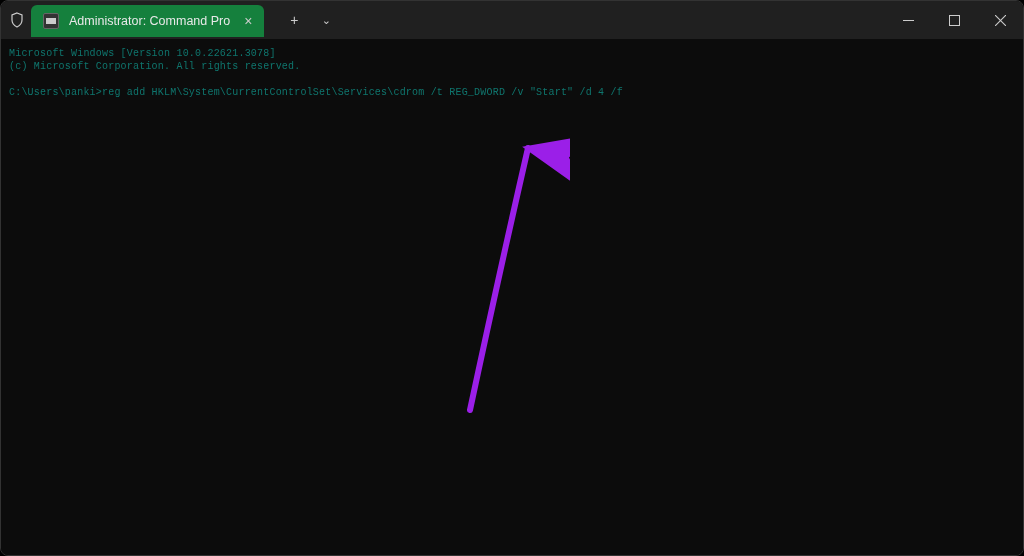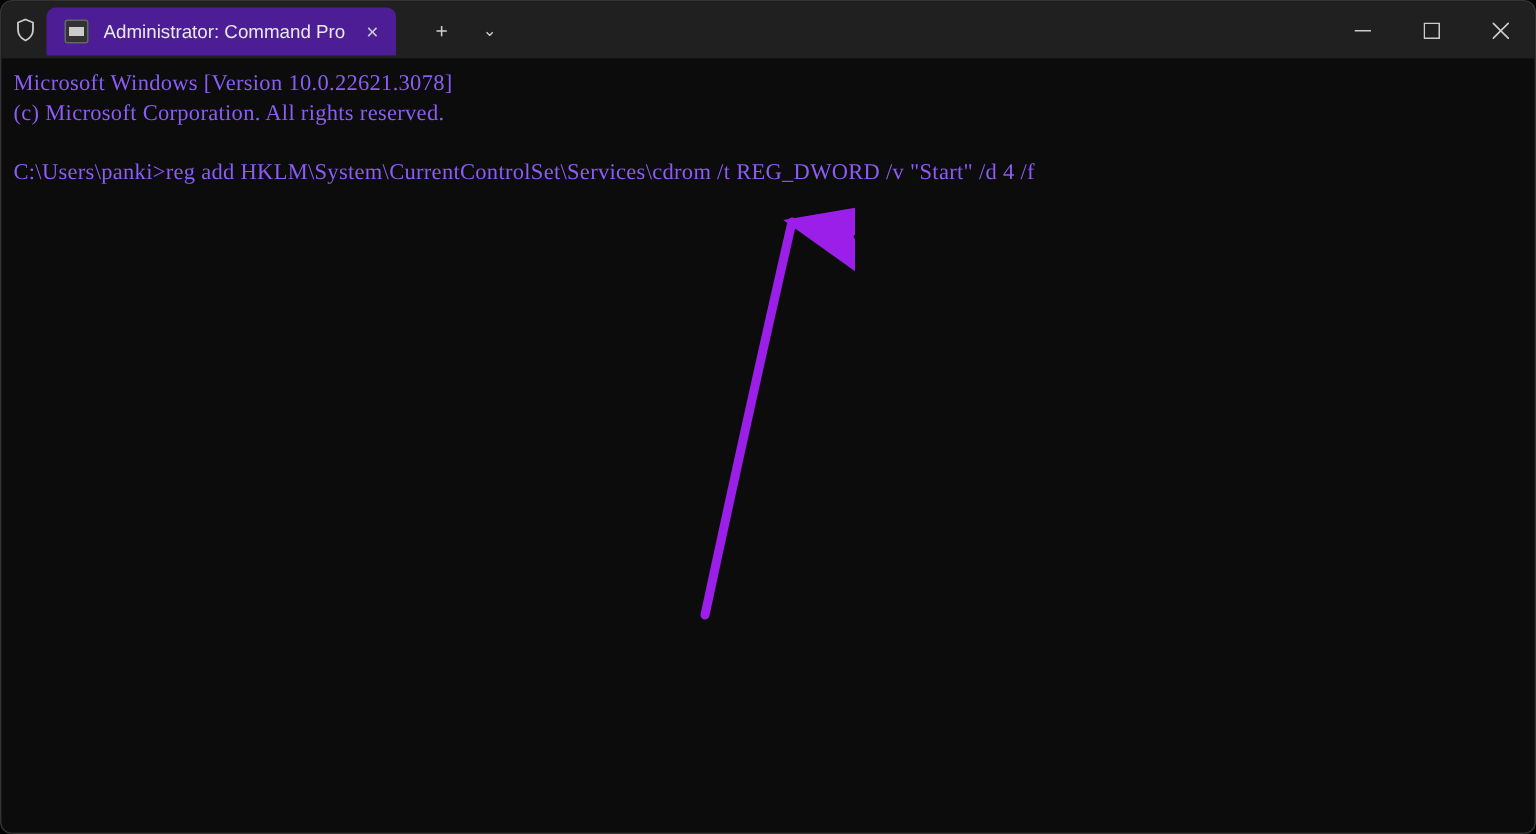--- a/index.html
+++ b/index.html
@@ -42,21 +42,21 @@
       height: 16px;
       display: flex;
       align-items: center;
       justify-content: center;
       color: #ccc;
     }
     .tab {
       display: flex;
       align-items: center;
       gap: 10px;
-      background: #4c1d95;
+      background: #15803d;
       height: 32px;
       padding: 0 12px;
       border-radius: 6px 6px 0 0;
       margin-top: 2px;
       margin-left: 6px;
     }
     .tab-icon {
       width: 16px;
       height: 16px;
       background: #333;
@@ -117,23 +117,23 @@
       display: flex;
       align-items: center;
       justify-content: center;
       color: #ccc;
       cursor: pointer;
     }
     .terminal-content {
       flex: 1;
       background: #0c0c0c;
       padding: 8px 8px;
-      font-family: Liberation Serif, serif;
-      font-size: 15px;
-      color: #8b5cf6;
+      font-family: Liberation Mono, monospace;
+      font-size: 10px;
+      color: #0f766e;
       white-space: pre-wrap;
       word-break: break-all;
       line-height: 1.3;
       letter-spacing: 0.2px;
     }
     .annotation-arrow {
       position: absolute;
       pointer-events: none;
     }
   </style>

